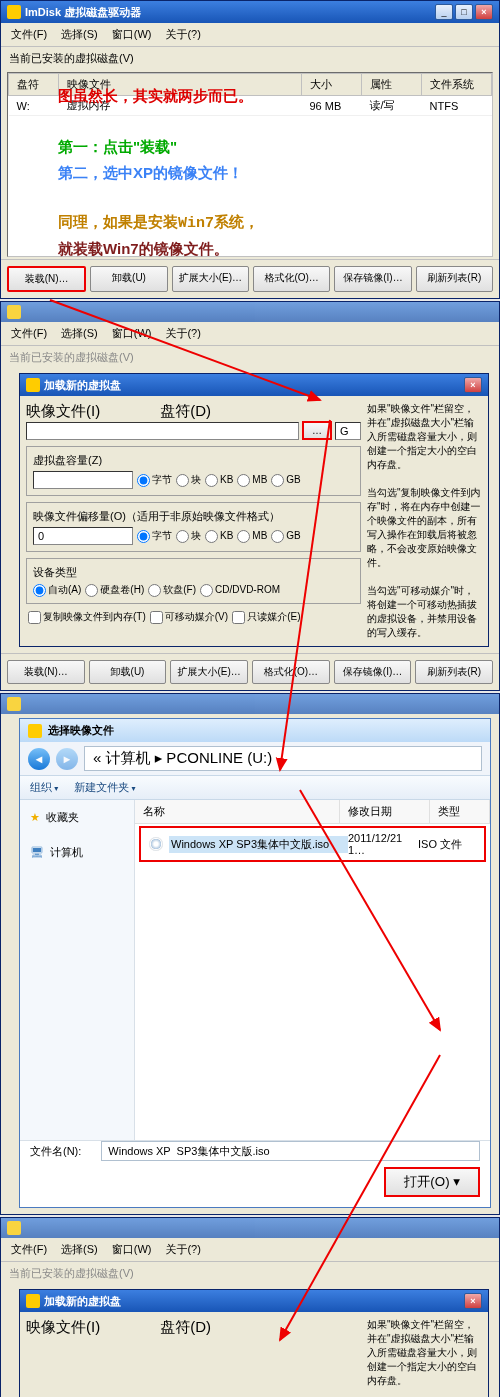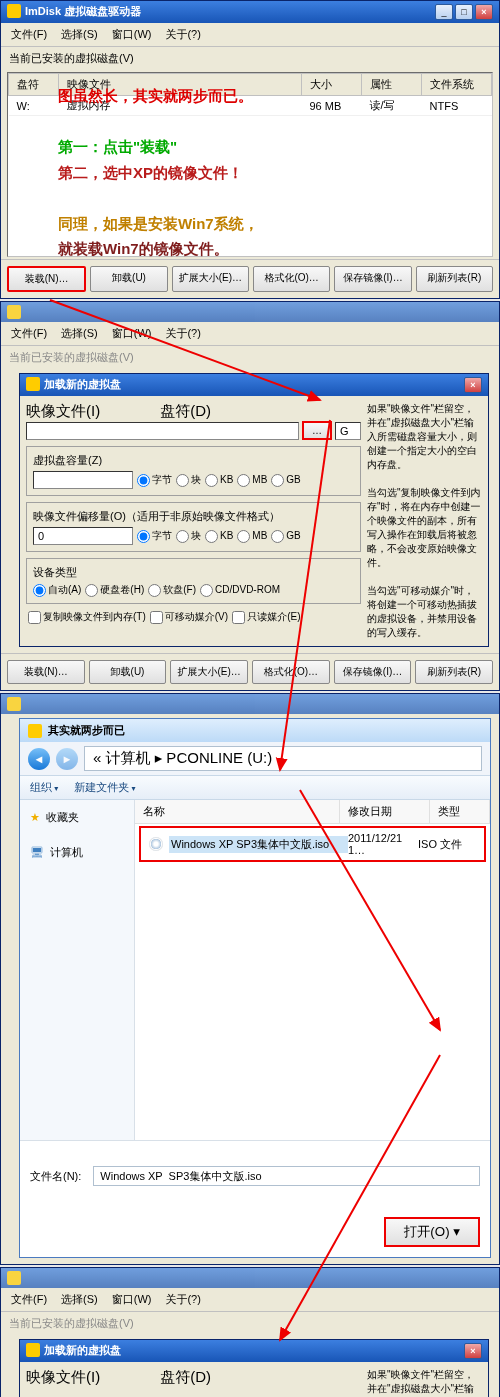--- a/index.html
+++ b/index.html
@@ -1,36 +1,36 @@
 <!DOCTYPE html>
 <html><head>
 <meta charset="utf-8">
 <style>
 * { box-sizing: border-box; margin: 0; padding: 0; }
 body { width: 500px; font-family: "Microsoft YaHei", SimSun, sans-serif; font-size: 11px; background: #e8e8e8; }
 .window { background: #ece9d8; border: 1px solid #0a246a; margin-bottom: 2px; position: relative; }
-.titlebar { background: linear-gradient(to bottom, #3c7fe0, #1855b6); color: white; padding: 3px 6px; display: flex; align-items: flex-start; gap: 4px; font-size: 11px; }
+.titlebar { background: linear-gradient(to bottom, #3c7fe0, #1855b6); color: white; padding: 3px 6px; display: flex; align-items: center; gap: 4px; font-size: 11px; }
 .titlebar-icon { width: 14px; height: 14px; background: #ffcc00; border-radius: 2px; display: inline-block; }
 .titlebar-title { flex: 1; font-weight: bold; }
 .win-controls { display: flex; gap: 2px; }
 .win-btn { width: 18px; height: 16px; background: linear-gradient(#e8f0fc,#b8d0f0); border: 1px solid #2c5a9c; border-radius: 2px; font-size: 9px; text-align: center; line-height: 14px; color: #000; cursor: pointer; }
 .win-btn.close { background: linear-gradient(#f0a8a8,#d04040); color: #fff; font-weight: bold; }
 .menubar { background: #ece9d8; padding: 2px 4px; display: flex; gap: 2px; border-bottom: 1px solid #c0c0c0; font-size: 11px; }
 .menu-item { padding: 2px 6px; cursor: pointer; }
 .panel-label { padding: 4px 8px; font-size: 11px; }
 .table { width: 100%; border-collapse: collapse; background: #fff; font-size: 11px; }
 .table th { text-align: left; padding: 3px 8px; background: #ece9d8; border: 1px solid #c0c0c0; font-weight: normal; }
 .table td { padding: 2px 8px; border-bottom: 1px solid #f0f0f0; }
 .main-area { background: #fff; border: 1px inset #c0c0c0; margin: 2px 6px; position: relative; min-height: 185px; }
 .overlay-text { position: absolute; left: 50px; top: 10px; font-size: 15px; font-weight: bold; line-height: 1.7; }
 .overlay-text .red { color: #d00; }
 .overlay-text .green { color: #0a0; }
-.overlay-text .blue { color: #b91c1c; }
+.overlay-text .blue { color: #3b82f6; }
 .overlay-text .brown { color: #7f1d1d; }
-.overlay-text .yellow { color: #c08000; }
+.overlay-text .yellow { color: #c08000; font-family: Liberation Mono, monospace; }
 .button-row { display: flex; gap: 4px; padding: 6px; background: #ece9d8; border-top: 1px solid #c0c0c0; }
 .btn { flex: 1; padding: 4px 2px; background: linear-gradient(#f8f8f8,#e0e0e0); border: 1px solid #888; border-radius: 2px; font-size: 10px; text-align: center; cursor: pointer; }
 .btn.highlight { border: 2px solid #e00; }
 .dialog { background: #ece9d8; border: 1px solid #0a246a; margin: 4px 10px 6px 18px; }
 .dialog-body { padding: 6px; display: flex; gap: 6px; }
 .dialog-left { flex: 1; }
 .dialog-right { width: 115px; font-size: 10px; line-height: 1.4; }
 .field-row { margin-bottom: 4px; }
 .field-row label { font-size: 15px; }
 .input { background: #fff; border: 1px inset #888; padding: 2px 4px; font-size: 11px; height: 18px; }
@@ -55,21 +55,21 @@
 .win7-sidebar { width: 115px; background: #f4f8fc; border-right: 1px solid #d8e0e8; padding: 6px 0; }
 .side-item { padding: 4px 10px; cursor: pointer; display: flex; align-items: center; gap: 6px; }
 .side-item .star-icon { color: #f0b000; }
 .side-item .pc-icon { color: #4080c0; }
 .win7-main { flex: 1; background: #fff; position: relative; }
 .file-header { display: flex; border-bottom: 1px solid #e0e0e0; background: #f8f8f8; }
 .fh-col { padding: 4px 8px; border-right: 1px solid #e0e0e0; font-size: 11px; }
 .file-row { display: flex; padding: 4px 8px; align-items: center; cursor: pointer; }
 .file-row.highlight { border: 2px solid #e00; margin: 2px 4px; }
 .disc-icon { width: 14px; height: 14px; border-radius: 50%; background: radial-gradient(circle, #fff 20%, #b0c8e0 50%, #fff 55%, #8090a0 100%); margin-right: 6px; }
-.win7-footer { padding: 25px 10px; border-top: 1px solid #d8e0e8; display: flex; align-items: center; gap: 12px; }
+.win7-footer { padding: 0 10px; border-top: 1px solid #d8e0e8; display: flex; align-items: center; gap: 20px; }
 .filename-input { flex: 1; background: #fff; border: 1px solid #b0c0d0; padding: 3px 6px; font-size: 11px; }
 .open-btn { padding: 4px 18px; background: linear-gradient(#f8f8f8,#e0e0e0); border: 1px solid #888; cursor: pointer; }
 .open-btn.highlight { border: 2px solid #e00; }
 svg.arrows { position: absolute; top: 0; left: 0; width: 500px; height: 1397px; pointer-events: none; z-index: 100; }
 input[type=checkbox],input[type=radio]{vertical-align:middle;}
 </style>
 </head>
 <body>
 
 <div class="window">
@@ -220,21 +220,21 @@
 </div>
 
 <div class="window">
   <div class="titlebar" style="opacity:.7">
       <span class="titlebar-icon"></span>
       <span class="titlebar-title"> </span>
     </div>
   <div class="win7">
     <div class="win7-titlebar">
       <span class="titlebar-icon" style="margin-right:6px"></span>
-      <span class="title-text">其实就两步而已</span>
+      <span class="title-text">选择映像文件</span>
     </div>
     <div class="win7-nav">
       <span class="nav-arrow">◄</span>
       <span class="nav-arrow" style="opacity:.5">►</span>
       <div class="breadcrumb">« 计算机 ▸ PCONLINE (U:)</div>
     </div>
     <div class="win7-toolbar">
       <span class="tb-item">组织</span>
       <span class="tb-item">新建文件夹</span>
     </div>

